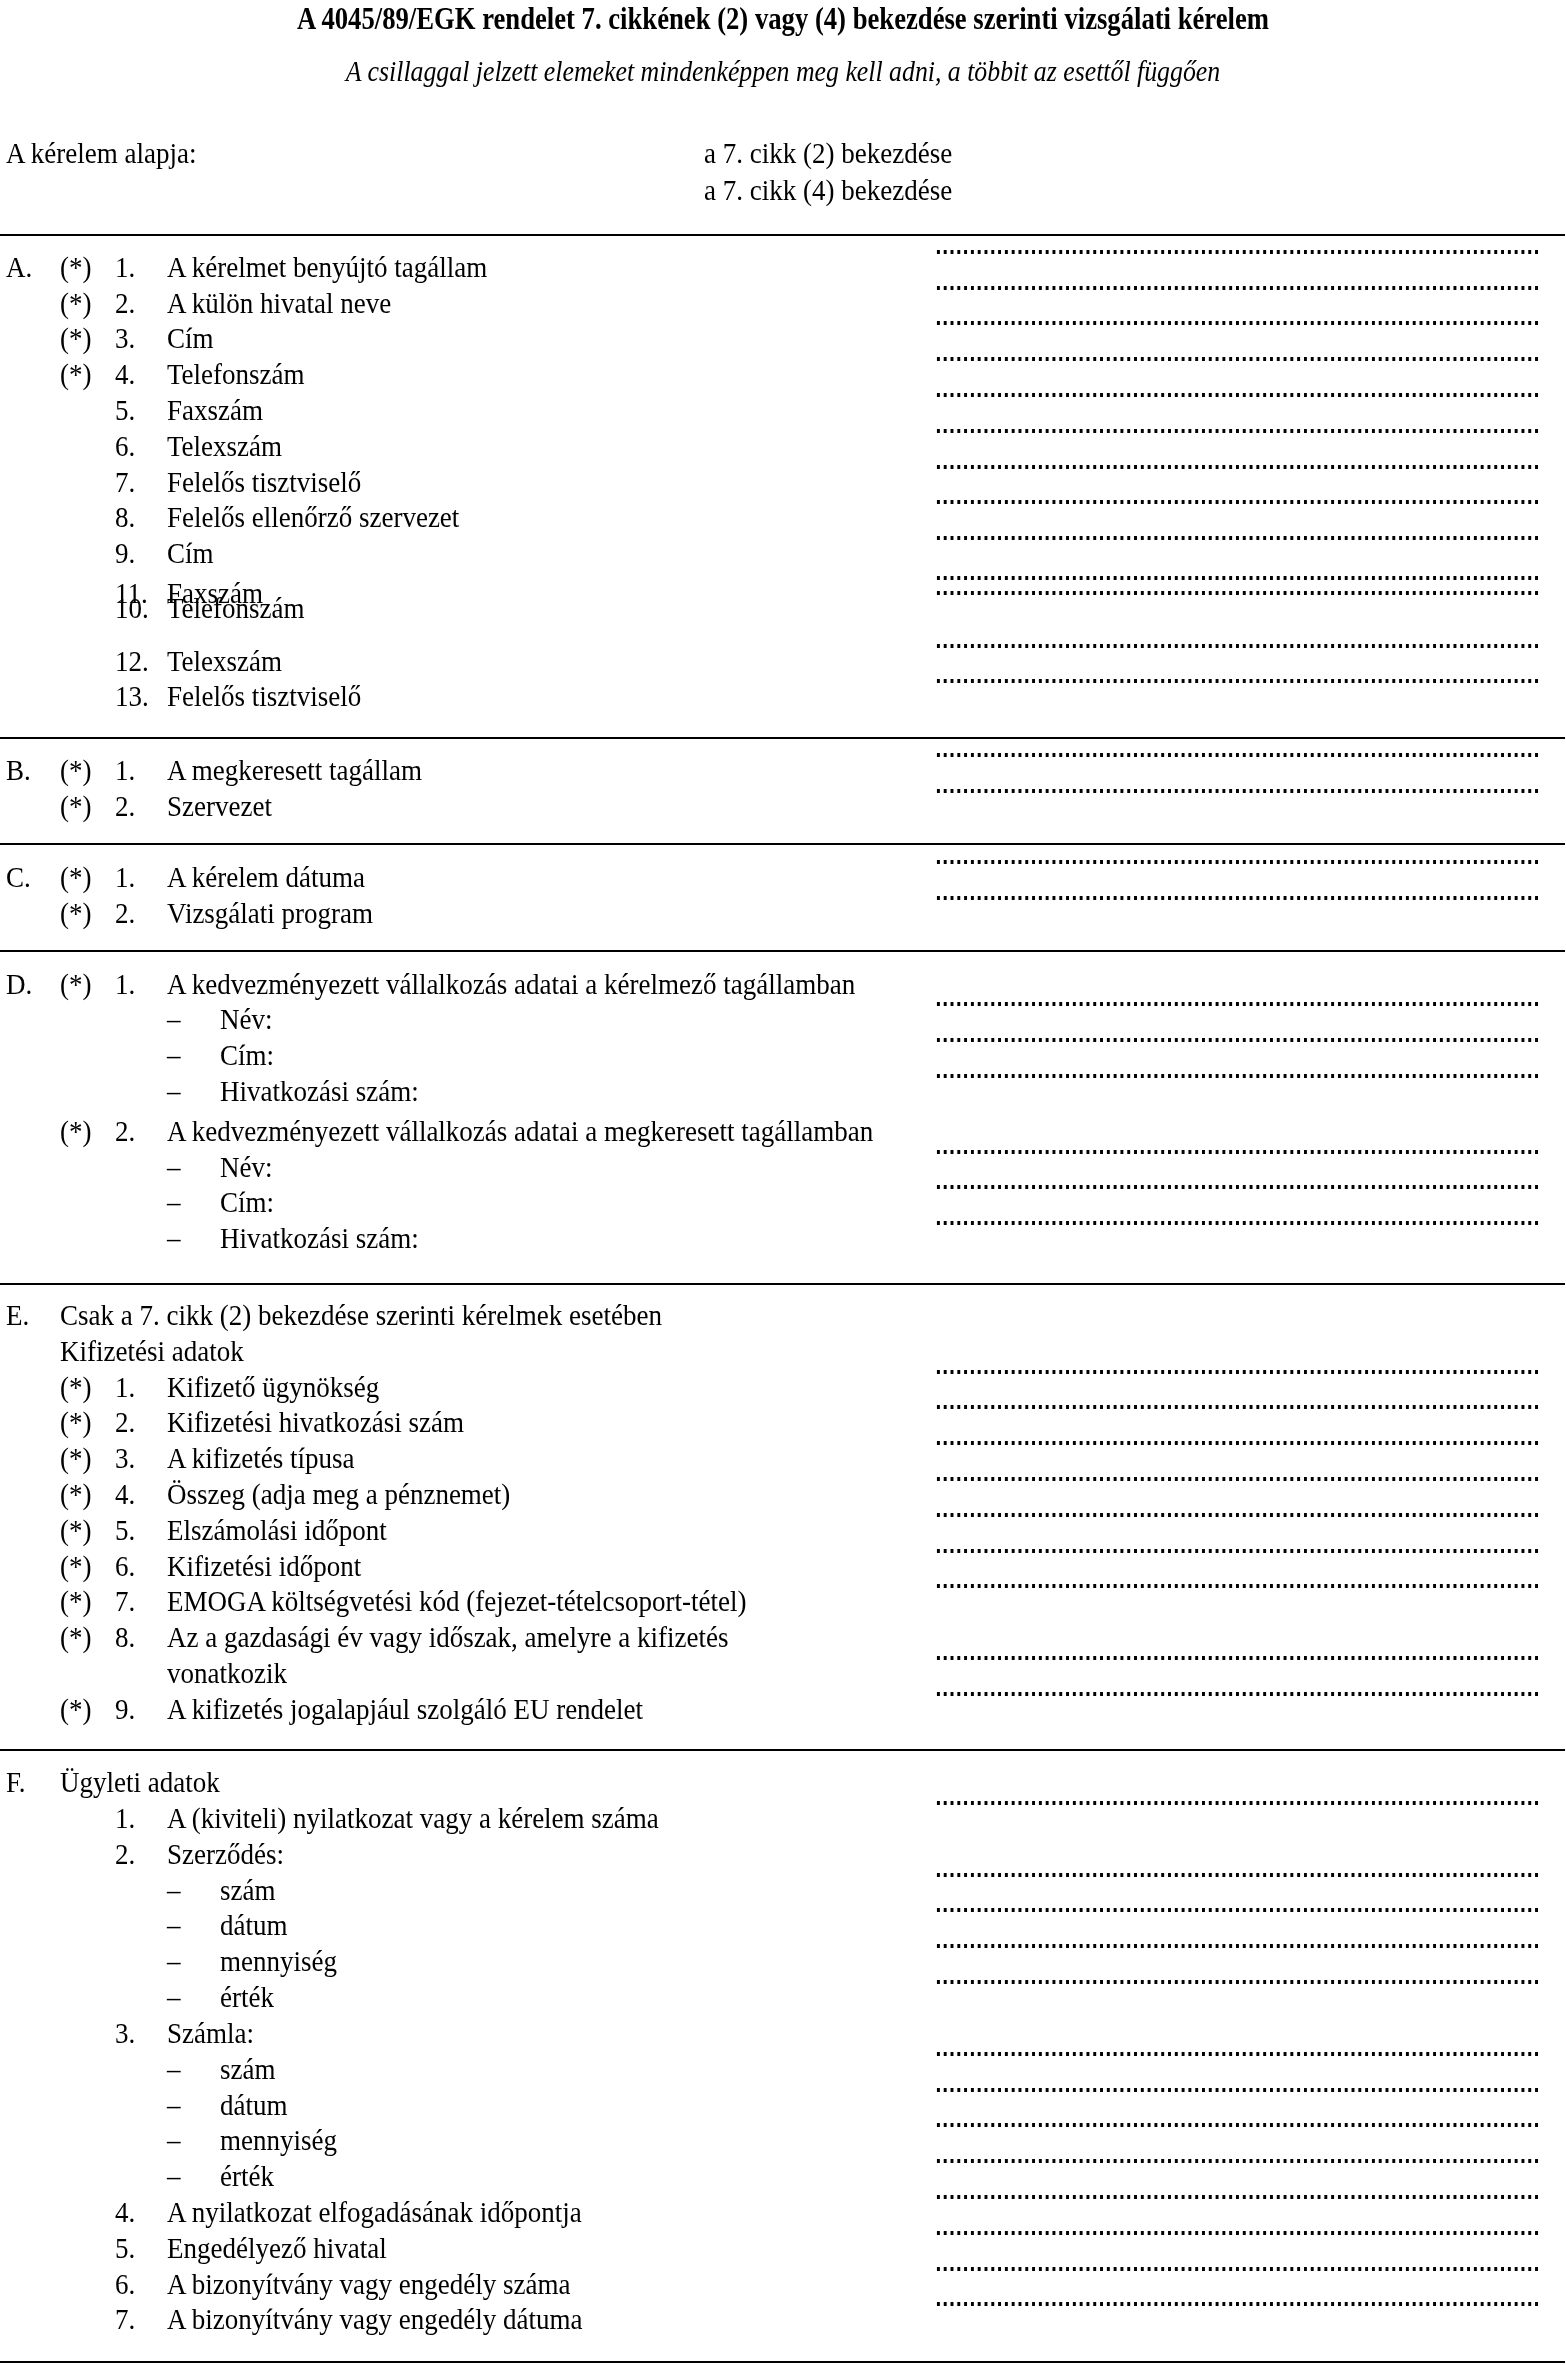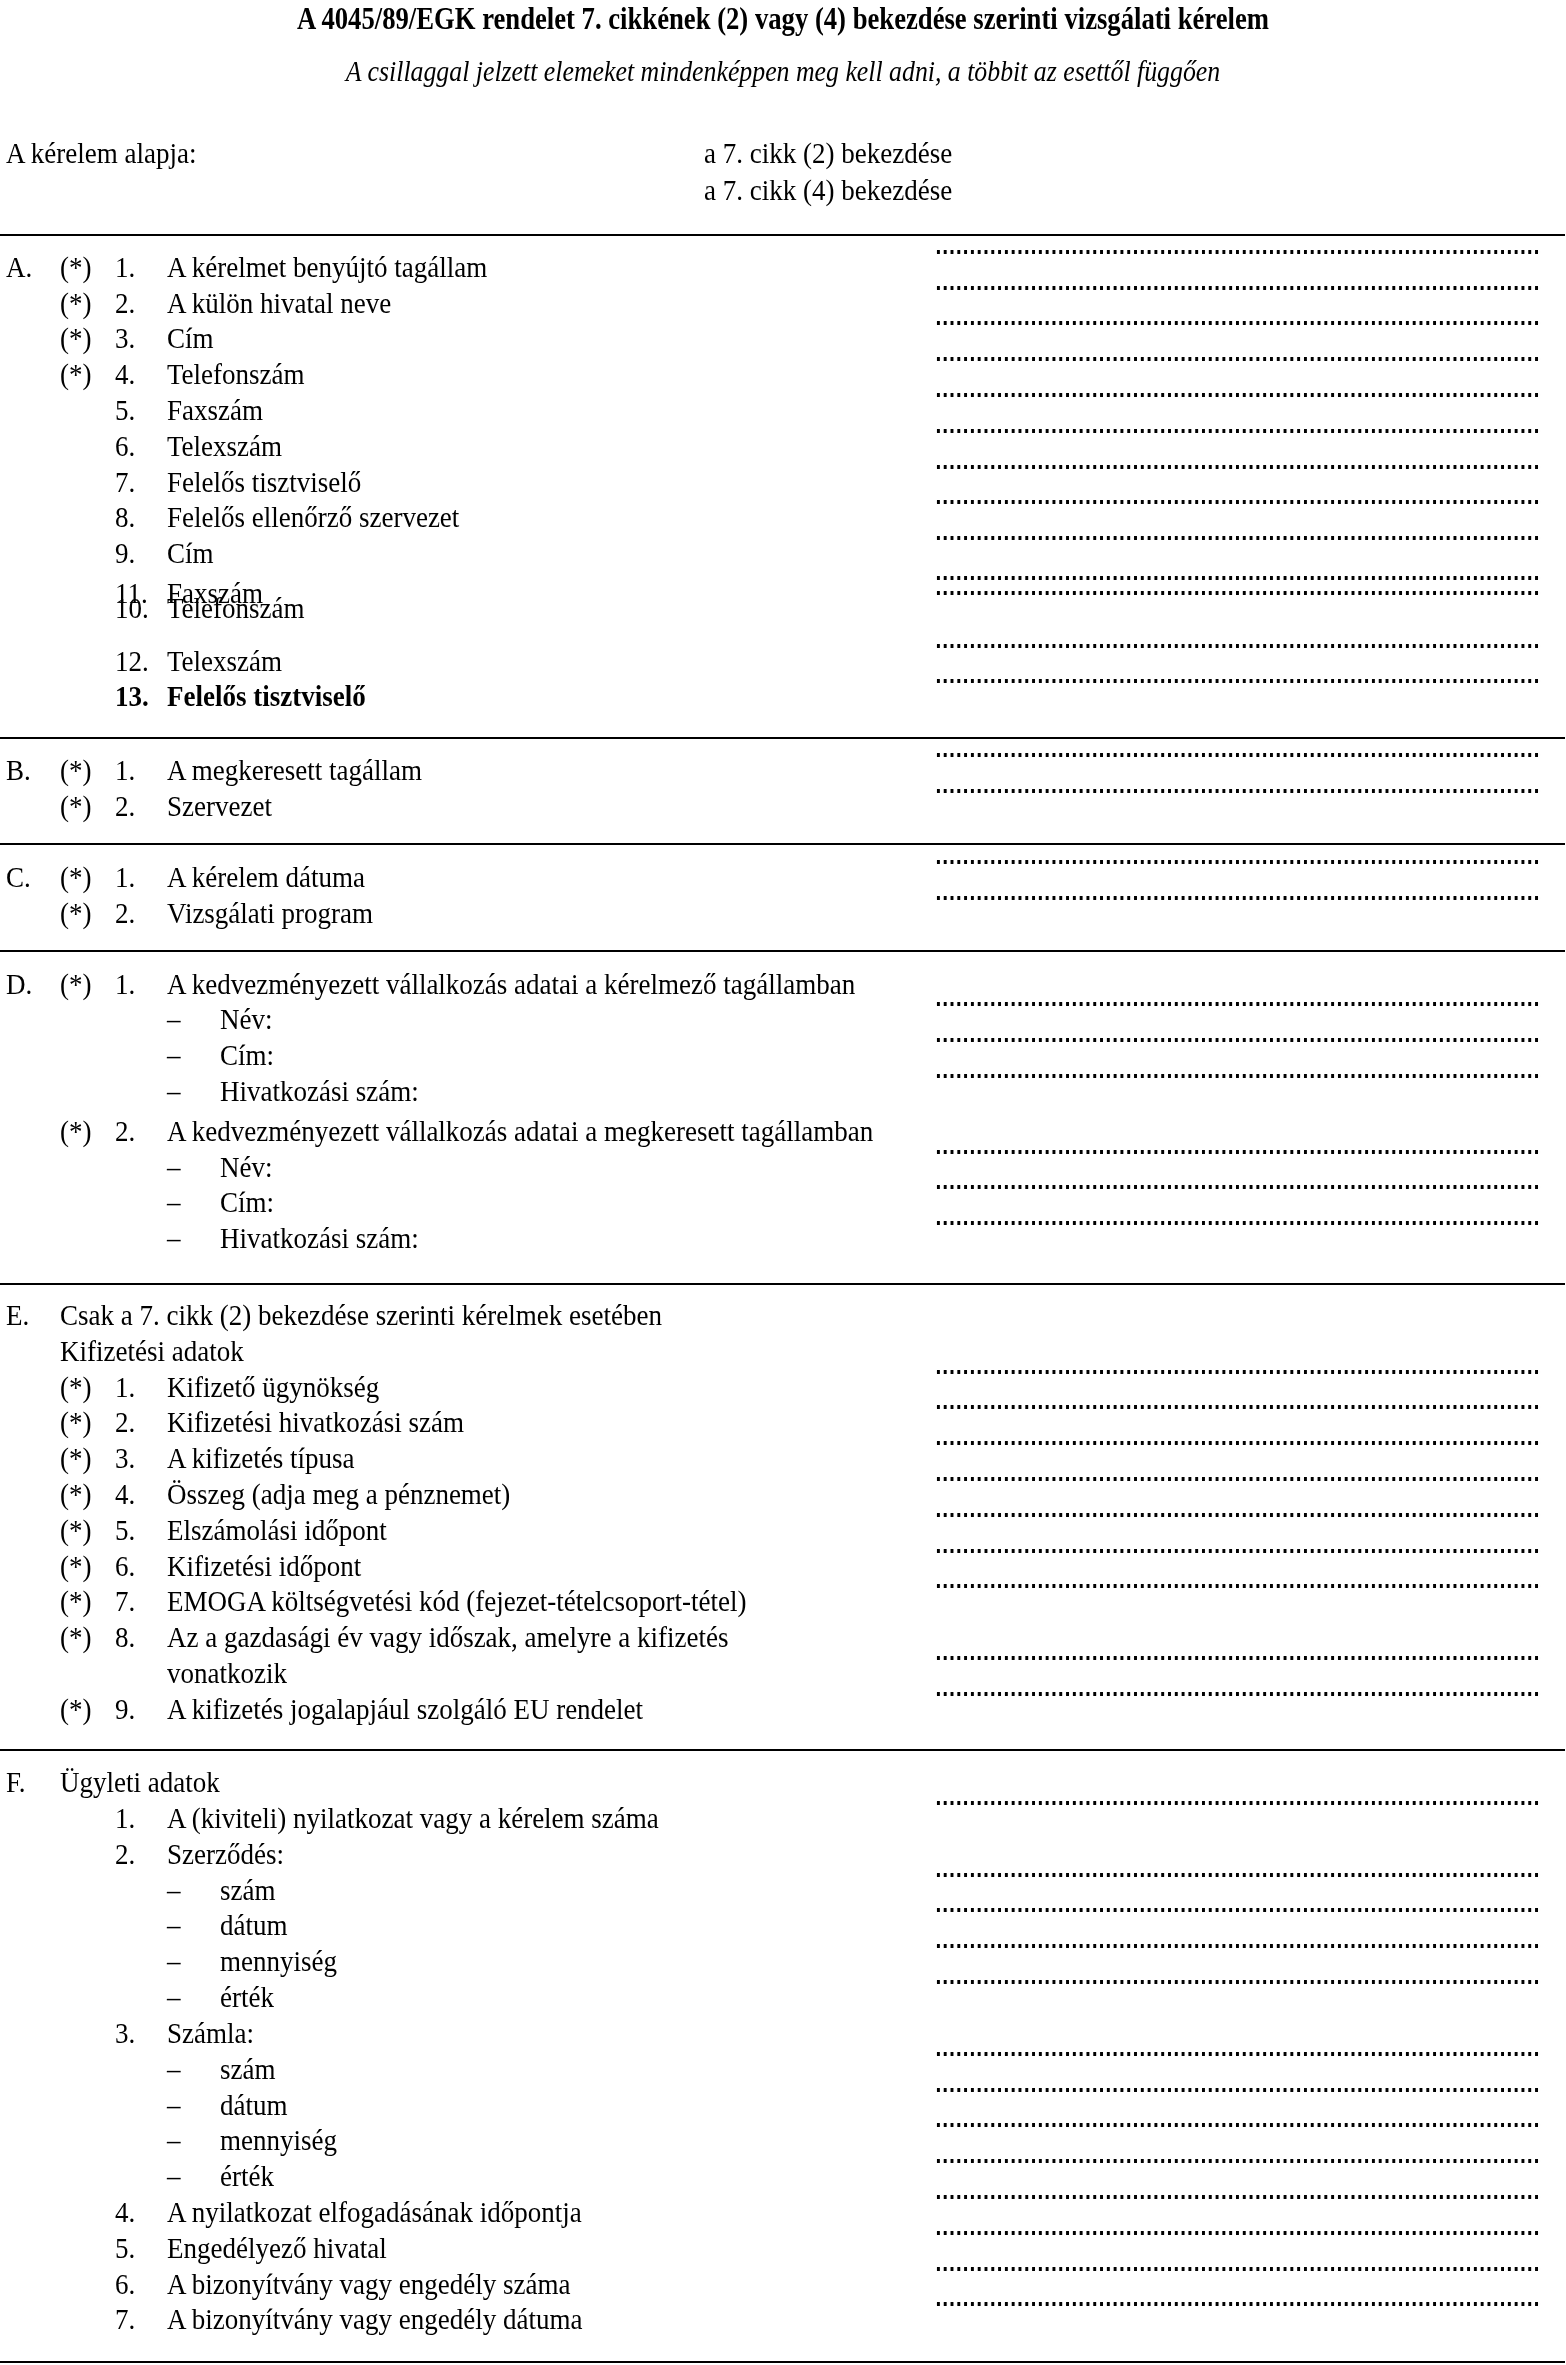--- a/index.html
+++ b/index.html
@@ -108,21 +108,21 @@
     <div class="row" style="top: 575px;">
       <span class="c-num txt">11.</span>
       <span class="c-label txt">Faxszám</span>
       <span class="dots" title="……………………………………"></span>
     </div>
     <div class="row" style="top: 643px;">
       <span class="c-num txt">12.</span>
       <span class="c-label txt">Telexszám</span>
       <span class="dots" title="……………………………………"></span>
     </div>
-    <div class="row" style="top: 678px; font-weight: bold;">
+    <div class="row" style="top: 678px;">
       <span class="c-num txt">13.</span>
       <span class="c-label txt">Felelős tisztviselő</span>
       <span class="dots" title="……………………………………"></span>
     </div>
     <div class="rule" style="top: 737px;"></div>
     <div class="row" style="top: 752px;">
       <span class="c-letter txt">B.</span>
       <span class="c-star txt">(*)</span>
       <span class="c-num txt">1.</span>
       <span class="c-label txt">A megkeresett tagállam</span>

